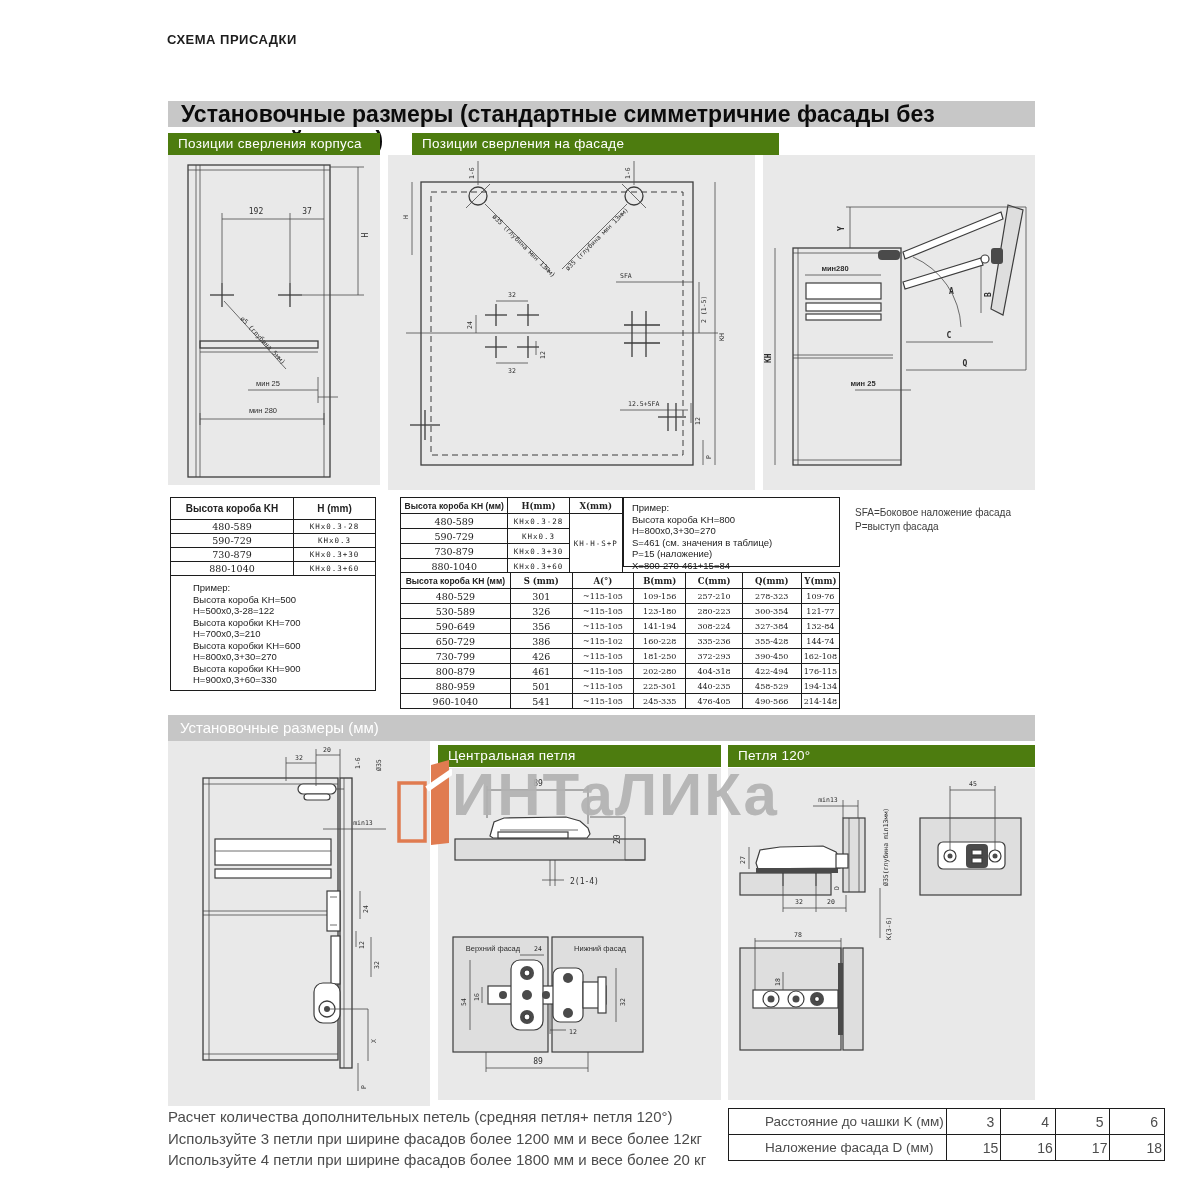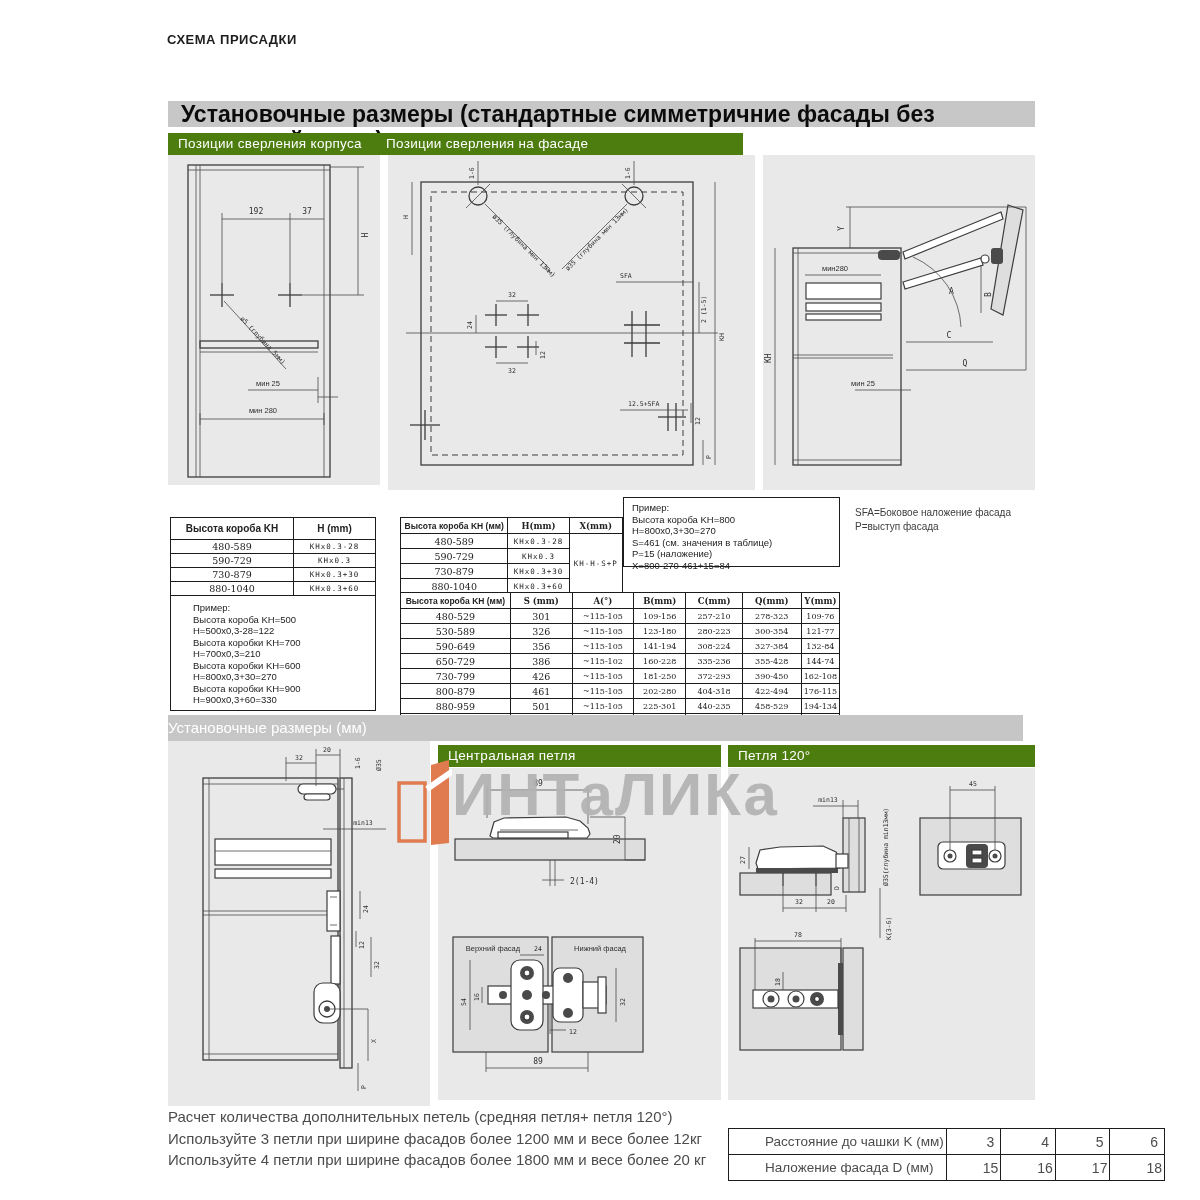--- a/index.html
+++ b/index.html
@@ -4,23 +4,23 @@
 <style>
   html,body{margin:0;padding:0;background:#fff;}
   .page{position:relative;width:1200px;height:1200px;background:#fff;overflow:hidden;
         font-family:"Liberation Sans",sans-serif;color:#222;}
   .abs{position:absolute;}
   .kicker{font-size:13px;font-weight:bold;letter-spacing:.5px;color:#1d1d1d;}
   .main-title{background:#c7c7c7;color:#0b0b0b;font-weight:bold;font-size:23px;
               line-height:26px;padding-left:13px;}
   .bar{background:#4d7c0f;color:#fff;font-size:13.5px;line-height:22px;padding-left:10px;
        letter-spacing:.3px;}
-  .bar2{background:#c6c6c6;color:#fff;font-size:15px;line-height:26px;}
+  .bar2{background:#c6c6c6;color:#fff;font-size:15px;line-height:26px;padding-left:12px;}
   .panel{background:#e9e9e9;}
-  table{border-collapse:collapse;background:#fff;margin-top:20px;}
+  table{border-collapse:collapse;background:#fff;}
   td,th{border:1.6px solid #1c1c1c;text-align:center;padding:0 2px;white-space:nowrap;}
   .tbl-left th{height:21px;font-size:10px;font-weight:bold;}
   .tbl-left td{height:13px;}
   .tbl-mid th{height:15px;font-size:8.5px;font-weight:bold;}
   .tbl-mid td{height:14px;}
   .tbl-dims th{height:15px;font-size:8.5px;font-weight:bold;}
   .tbl-dims td{height:14px;}
   .c-range{font-family:"DejaVu Serif",serif;font-size:9.5px;}
   .c-frm{font-family:"DejaVu Sans Mono",monospace;font-size:7.5px;letter-spacing:1px;}
   .c-num{font-family:"DejaVu Serif",serif;font-size:8px;}
@@ -52,21 +52,21 @@
 </head>
 <body>
 
 <div class="page">
 
   <div class="abs kicker" style="left:167px;top:32px;">СХЕМА  ПРИСАДКИ</div>
 
   <div class="abs main-title" style="left:168px;top:101px;width:854px;height:26px;">Установочные размеры (стандартные симметричние фасады без накладной ручки)</div>
 
   <div class="abs bar" style="left:168px;top:133px;width:202px;">Позиции сверления корпуса</div>
-  <div class="abs bar" style="left:376px;top:133px;width:357px;">Позиции сверления на фасаде</div>
+  <div class="abs bar" style="left:412px;top:133px;width:357px;">Позиции сверления на фасаде</div>
 
   <div class="abs panel" style="left:168px;top:155px;width:212px;height:330px;">
     <svg viewBox="0 0 212 330" width="212" height="330">
       <rect x="20" y="10" width="142" height="312" class="ln"></rect>
       <line x1="28" y1="10" x2="28" y2="322" class="lt"></line>
       <line x1="32" y1="10" x2="32" y2="322" class="lt"></line>
       <line x1="20" y1="15" x2="162" y2="15" class="lt"></line>
       <line x1="156" y1="10" x2="156" y2="322" class="lt"></line>
       <rect x="32" y="186" width="118" height="7" class="ln"></rect>
       <line x1="32" y1="197" x2="150" y2="197" class="lt"></line>
@@ -168,21 +168,21 @@
       <text transform="translate(312,270) rotate(-90)" class="dts">12</text>
 
       <line x1="22" y1="270" x2="52" y2="270" class="ln"></line>
         <line x1="37" y1="255" x2="37" y2="285" class="ln"></line>
 
       <line x1="315" y1="285" x2="315" y2="310" class="lt"></line>
       <text transform="translate(323,304) rotate(-90)" class="dts">P</text>
     </svg>
   </div>
 
-  <div class="abs panel" style="left:763px;top:155px;width:272px;height:335px;">
+  <div class="abs panel" style="left:763px;top:155px;width:272px;height:335px;font-weight:bold;">
     <svg viewBox="0 0 272 335" width="272" height="335">
       <rect x="30" y="93" width="108" height="217" class="ln"></rect>
       <line x1="35" y1="93" x2="35" y2="310" class="lt"></line>
       <line x1="30" y1="98" x2="138" y2="98" class="lt"></line>
       <line x1="30" y1="305" x2="138" y2="305" class="lt"></line>
 
       <text x="72" y="116" text-anchor="middle" class="dtc">мин280</text>
       <line x1="42" y1="120" x2="118" y2="120" class="lt"></line>
       <rect x="43" y="128" width="75" height="16" class="fw"></rect>
       <rect x="43" y="148" width="75" height="8" class="fw"></rect>

